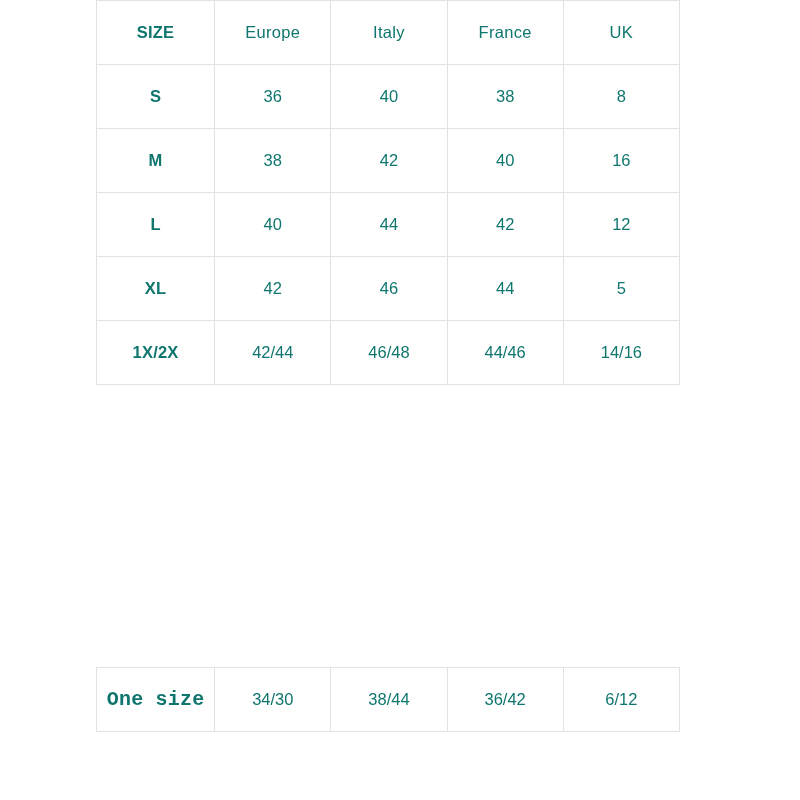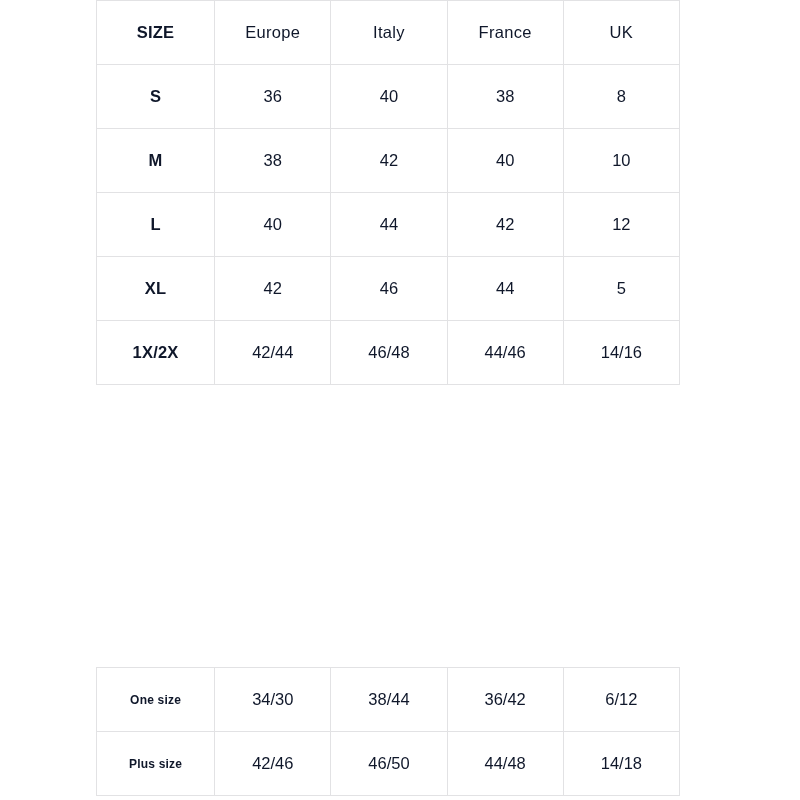--- a/index.html
+++ b/index.html
@@ -26,21 +26,21 @@
     border-collapse: collapse;
     table-layout: fixed;
   }
   table.size-table td,
   table.size-table th {
     border: 1px solid #e2e2e4;
     text-align: center;
     vertical-align: middle;
     font-weight: normal;
     font-size: 16.5px;
-    color: #0f172a;
+    color: #0f766e;
     padding: 0;
     height: 63px;
   }
   table.size-table col.c-label { width: 118px; }
   table.size-table col.c-val   { width: 116px; }
 
   .main-table td:first-child,
   .main-table th:first-child,
   .secondary-table td:first-child {
     font-weight: bold;
@@ -48,21 +48,22 @@
     letter-spacing: 0.2px;
   }
   .main-table thead th {
     font-weight: normal;
     letter-spacing: 0.3px;
   }
   .secondary-table td {
     height: 64px;
   }
   .secondary-table td:first-child {
-    font-size: 12px;
+    font-size: 20px;
+    font-family: Liberation Mono, monospace;
   }
   .table-wrap {
     position: absolute;
     left: 96px;
     top: 0;
   }
   .wrap-second {
     position: absolute;
     left: 96px;
     top: 667px;
@@ -97,21 +98,21 @@
           <td>36</td>
           <td>40</td>
           <td>38</td>
           <td>8</td>
         </tr>
         <tr>
           <td>M</td>
           <td>38</td>
           <td>42</td>
           <td>40</td>
-          <td>10</td>
+          <td>16</td>
         </tr>
         <tr>
           <td>L</td>
           <td>40</td>
           <td>44</td>
           <td>42</td>
           <td>12</td>
         </tr>
         <tr>
           <td>XL</td>
@@ -141,24 +142,17 @@
         <col class="c-val">
       </colgroup>
       <tbody>
         <tr>
           <td>One size</td>
           <td>34/30</td>
           <td>38/44</td>
           <td>36/42</td>
           <td>6/12</td>
         </tr>
-        <tr>
-          <td>Plus size</td>
-          <td>42/46</td>
-          <td>46/50</td>
-          <td>44/48</td>
-          <td>14/18</td>
-        </tr>
       </tbody>
     </table>
   </div>
 
 </div>
 
 </body></html>

